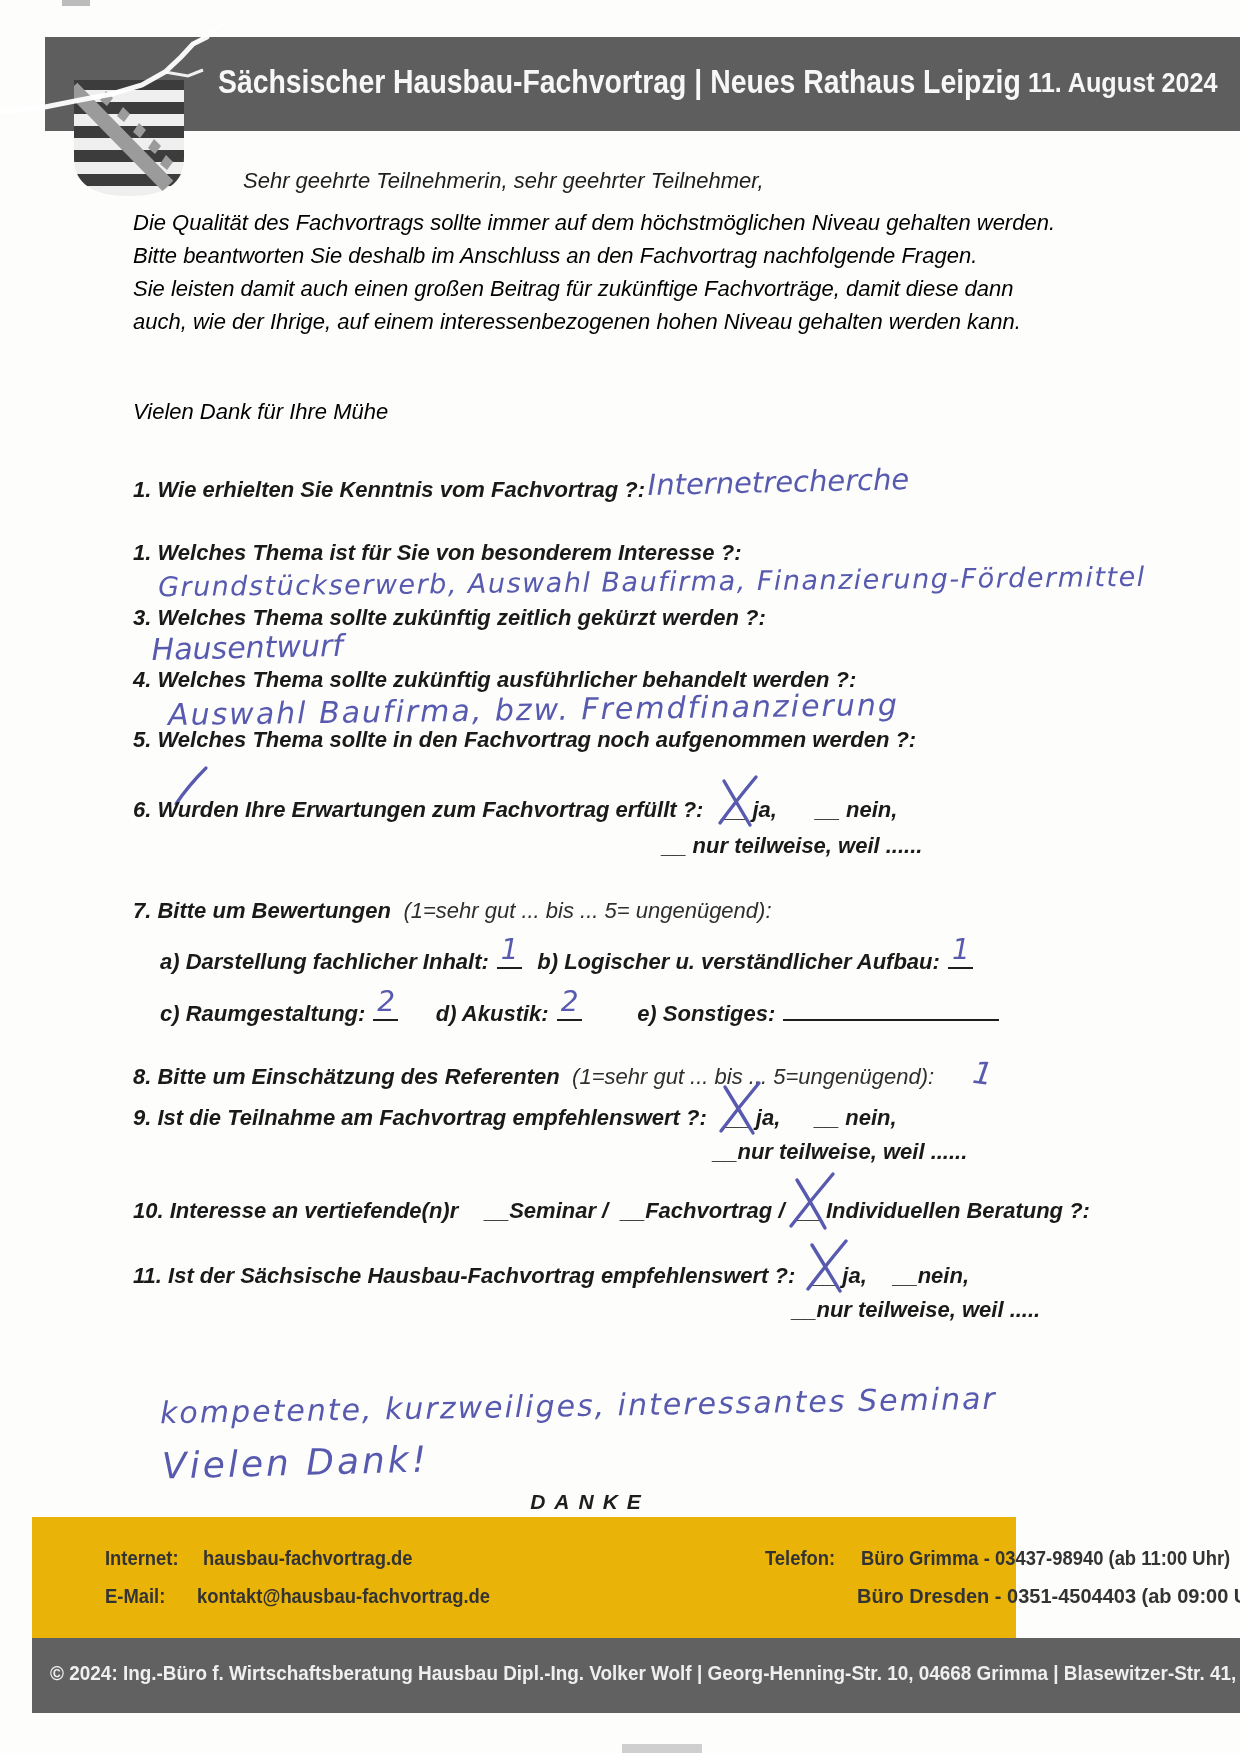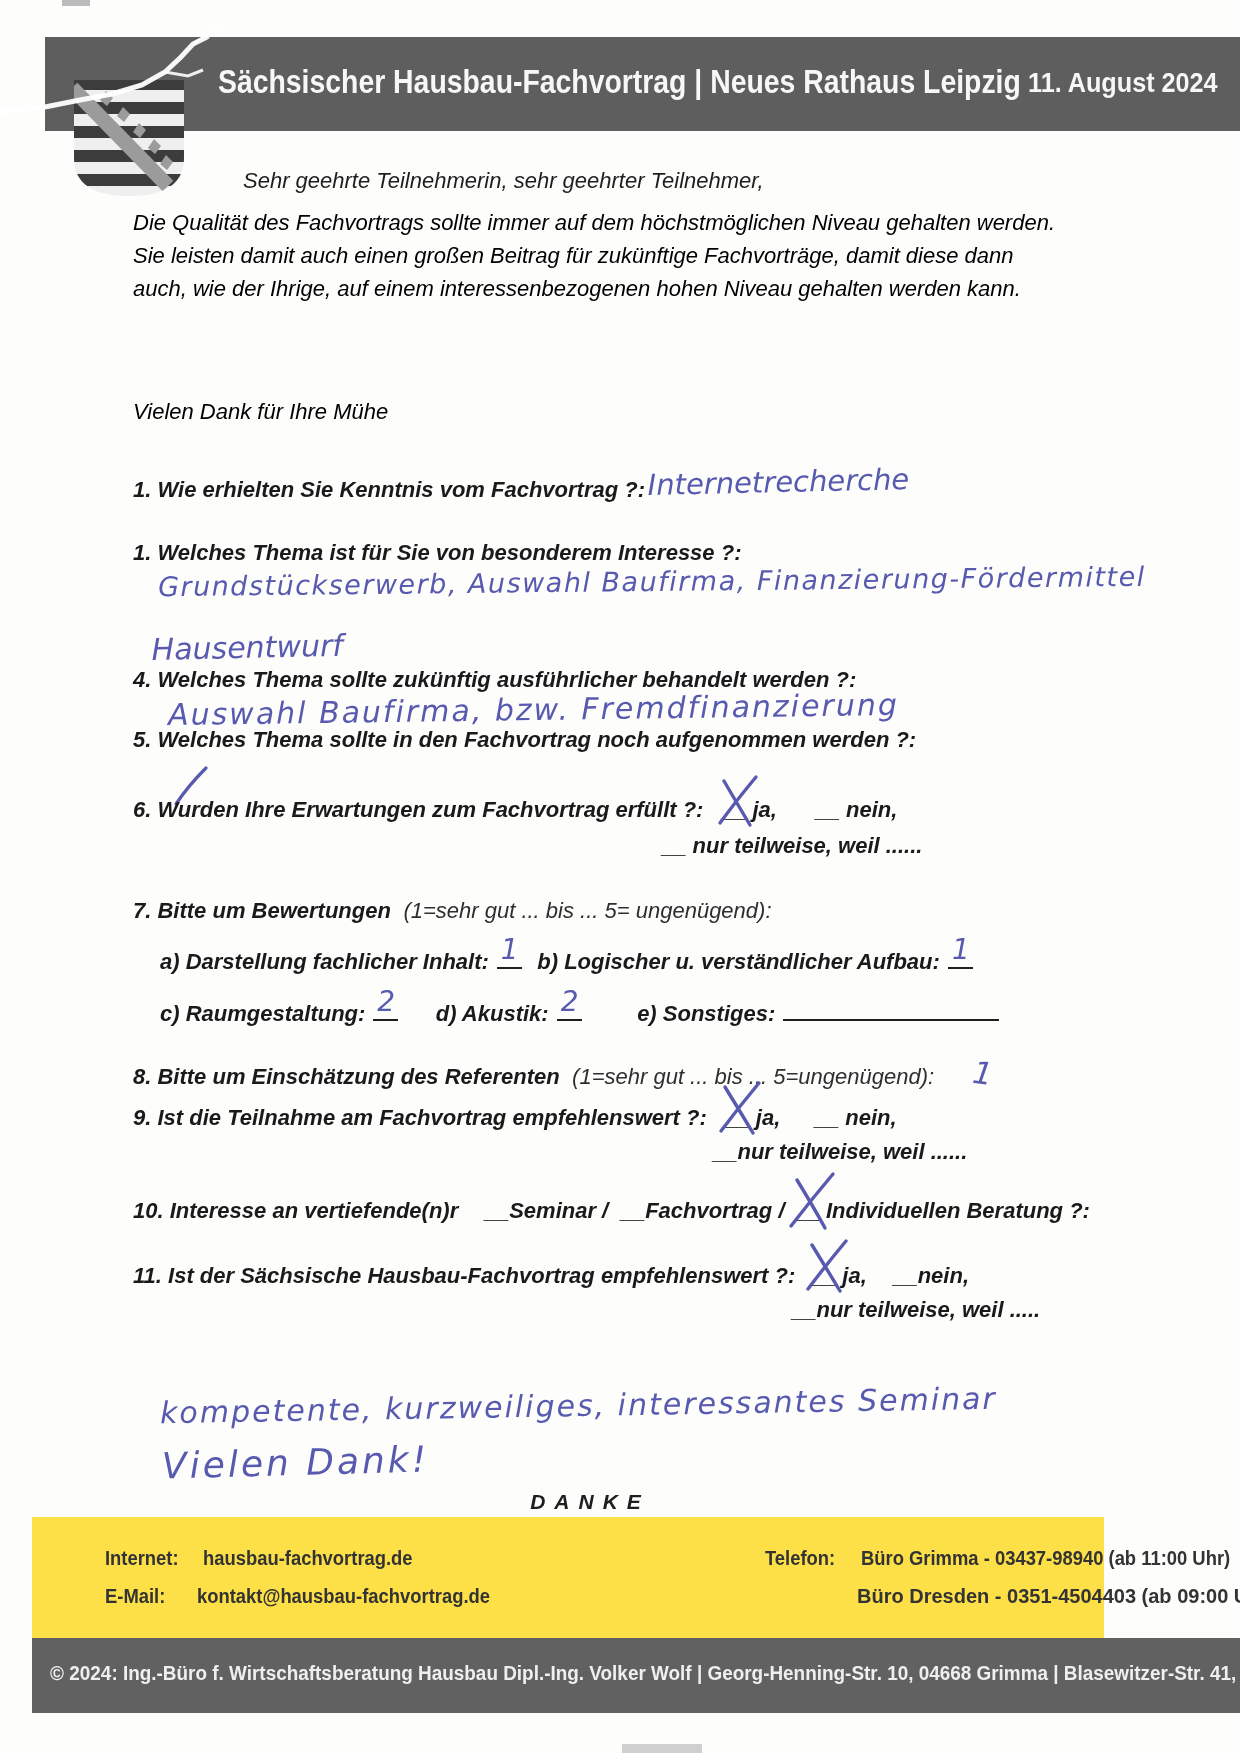--- a/index.html
+++ b/index.html
@@ -42,21 +42,21 @@
   .xwrap { position:relative; display:inline-block; }
   .xmark { position:absolute; pointer-events:none; }
 
   .rslot { display:inline-block; width:25px; border-bottom:2.5px solid #1f1f1f; text-align:center; margin:0 5px 0 8px; height:28px; position:relative; }
   .rslot .hand { position:absolute; left:4px; top:-8px; font-size:28px; }
   .blankline { display:inline-block; width:216px; border-bottom:2.5px solid #1f1f1f; height:4px; margin-left:8px; }
 
   .danke { font-size:21px; font-weight:bold; font-style:italic; letter-spacing:9px; text-align:center; }
 
   
-  .footer-light { position:absolute; left:32px; top:1517px; width:1072px; height:121px; background:#fde047; }
+  .footer-light { position:absolute; left:32px; top:1517px; width:984px; height:121px; background:#eab308; }
   .footer-dark  { position:absolute; left:32px; top:1638px; width:1208px; height:75px; background:#616161; }
   .flabel { font-weight:bold; color:#333; font-size:20px; transform:scaleX(0.92); transform-origin:left center; white-space:nowrap; }
   .fval   { font-weight:bold; color:#333; font-size:20px; transform:scaleX(0.92); transform-origin:left center; white-space:nowrap; }
   .copy   { position:absolute; left:0; top:24px; width:100%; text-align:center; color:#efefef; font-size:19.5px; font-weight:bold;
             transform:scaleX(0.97); transform-origin:center; white-space:nowrap; }
 </style>
 </head>
 <body>
 
 <div class="page">
@@ -97,31 +97,33 @@
   <svg class="abs" style="left:0;top:0;" width="300" height="140" viewBox="0 0 300 140">
     <polyline points="2,112 45,107 80,100 112,94 142,85 165,72 181,57 193,44 207,37" fill="none" stroke="#ffffff" stroke-width="5" stroke-linecap="round" opacity="0.95"></polyline>
     <polyline points="165,72 188,76 203,70" fill="none" stroke="#ffffff" stroke-width="3" opacity="0.9"></polyline>
     <polyline points="193,44 228,20" fill="none" stroke="#ffffff" stroke-width="2" opacity="0.85"></polyline>
   </svg>
   <div class="abs" style="left:62px;top:0;width:28px;height:6px;background:#bcbcbc;"></div>
 
   <div class="abs greet" style="left:243px;top:168px;">Sehr geehrte Teilnehmerin, sehr geehrter Teilnehmer,</div>
   <div class="abs para" style="left:133px;top:206px;width:1010px;">
     <div>Die Qualität des Fachvortrags sollte immer auf dem höchstmöglichen Niveau gehalten werden.</div>
+    <div>Bitte beantworten Sie deshalb im Anschluss an den Fachvortrag nachfolgende Fragen.</div>
     <div>Sie leisten damit auch einen großen Beitrag für zukünftige Fachvorträge, damit diese dann</div>
     <div>auch, wie der Ihrige, auf einem interessenbezogenen hohen Niveau gehalten werden kann.</div>
   </div>
   <div class="abs para" style="left:133px;top:395px;">Vielen Dank für Ihre Mühe</div>
 
   <div class="abs q" style="left:133px;top:477px;">1. Wie erhielten Sie Kenntnis vom Fachvortrag ?:</div>
   <div class="abs hand rot" style="left:648px;top:468px;font-size:29px;">Internetrecherche</div>
 
   <div class="abs q" style="left:133px;top:540px;">1. Welches Thema ist für Sie von besonderem Interesse ?:</div>
   <div class="abs hand" style="left:158px;top:566px;font-size:27px;letter-spacing:1.5px;transform:rotate(-0.6deg);">Grundstückserwerb, Auswahl Baufirma, Finanzierung-Fördermittel</div>
 
+  <div class="abs q" style="left:133px;top:605px;">3. Welches Thema sollte zukünftig zeitlich gekürzt werden ?:</div>
   <div class="abs hand rot" style="left:152px;top:632px;font-size:30px;">Hausentwurf</div>
 
   <div class="abs q" style="left:133px;top:667px;">4. Welches Thema sollte zukünftig ausführlicher behandelt werden ?:</div>
   <div class="abs hand" style="left:168px;top:692px;font-size:30px;letter-spacing:2px;transform:rotate(-0.8deg);">Auswahl Baufirma, bzw. Fremdfinanzierung</div>
 
   <div class="abs q" style="left:133px;top:727px;">5. Welches Thema sollte in den Fachvortrag noch aufgenommen werden ?:</div>
   <svg class="abs" style="left:170px;top:762px;" width="44" height="46" viewBox="0 0 44 46">
     <path d="M6,42 Q18,24 36,6" fill="none" stroke="#575aae" stroke-width="3.2" stroke-linecap="round"></path>
   </svg>
 

